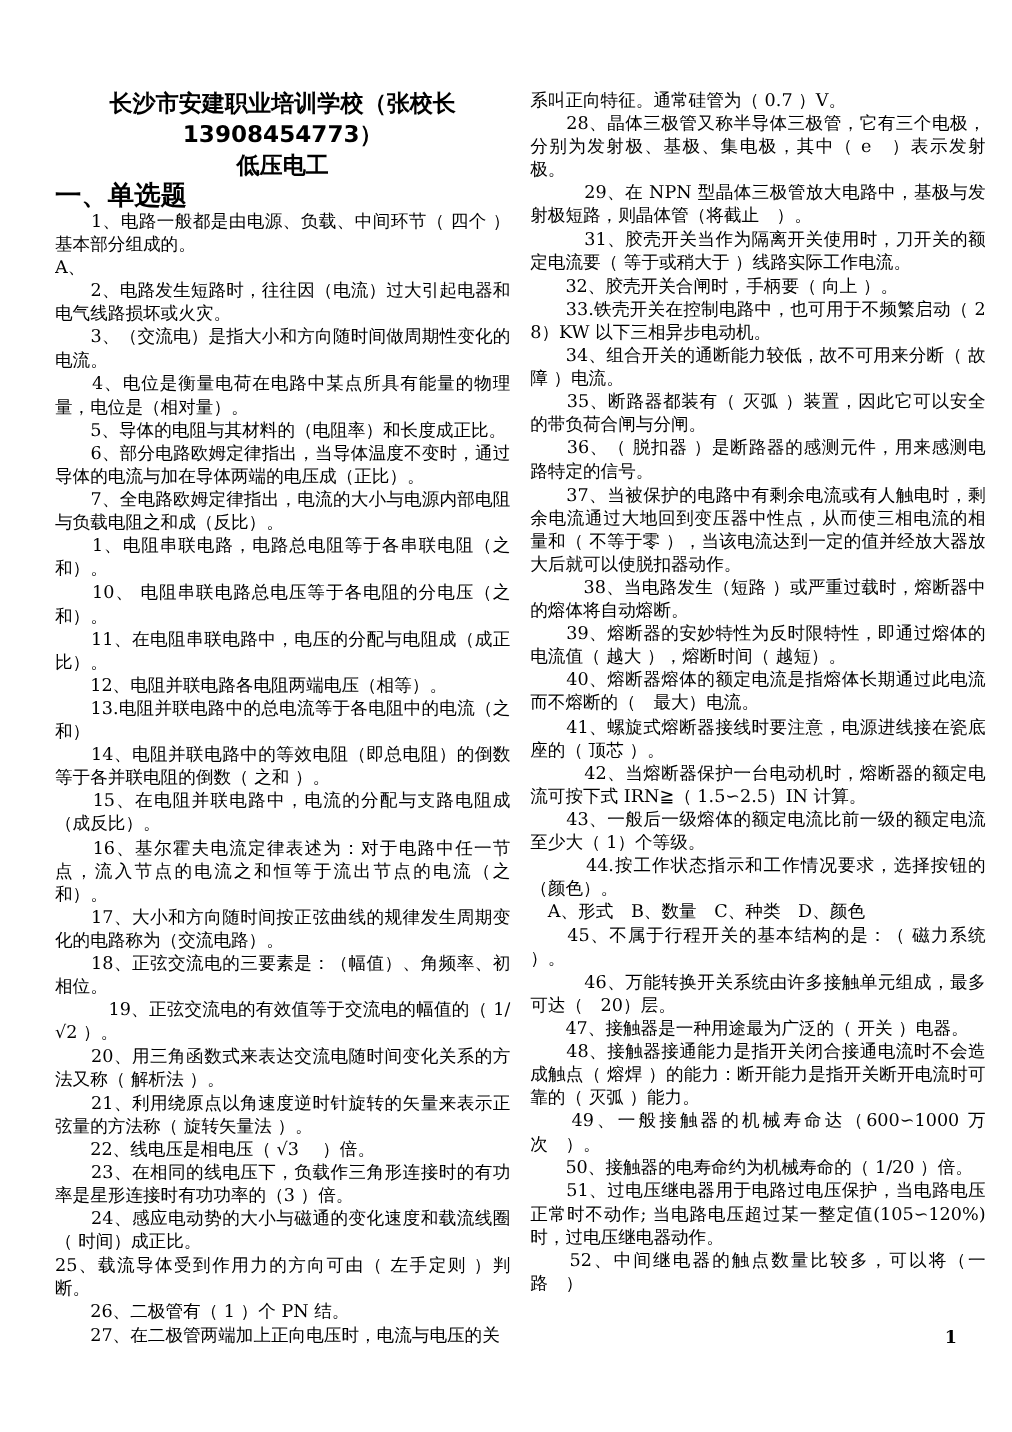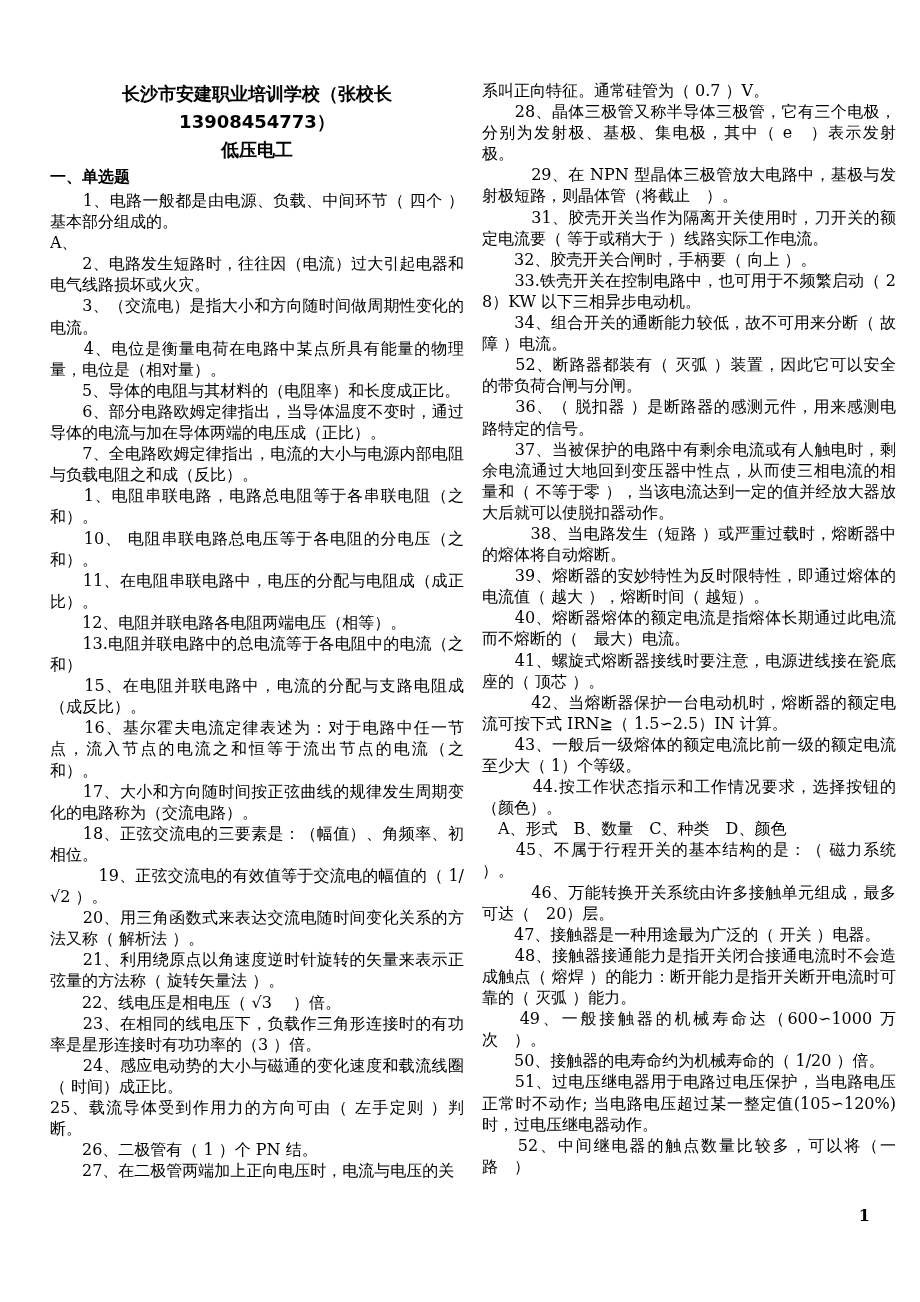--- a/index.html
+++ b/index.html
@@ -23,28 +23,28 @@
     display: flex;
     gap: 18px;
   }
   .col {
     width: 414px;
     overflow: hidden;
   }
   .doc-title {
     font-family: "DejaVu Sans", "Liberation Sans", sans-serif;
     font-weight: bold;
-    font-size: 18px;
+    font-size: 21px;
     line-height: 28px;
     text-align: center;
   }
   .sec-heading {
     font-family: "DejaVu Sans", "Liberation Sans", sans-serif;
     font-weight: bold;
-    font-size: 16px;
+    font-size: 24px;
     line-height: 26px;
     text-align: left;
   }
   .para {
     font-size: 16px;
     line-height: 21.1px;
     text-align: justify;
     word-break: break-all;
     line-break: loose;
   }
@@ -74,20 +74,21 @@
         <div class="para">　　3、（交流电）是指大小和方向随时间做周期性变化的电流。</div>
         <div class="para">　　4、电位是衡量电荷在电路中某点所具有能量的物理量，电位是（相对量）。</div>
         <div class="para">　　5、导体的电阻与其材料的（电阻率）和长度成正比。</div>
         <div class="para">　　6、部分电路欧姆定律指出，当导体温度不变时，通过导体的电流与加在导体两端的电压成（正比）。</div>
         <div class="para">　　7、全电路欧姆定律指出，电流的大小与电源内部电阻与负载电阻之和成（反比）。</div>
         <div class="para">　　1、电阻串联电路，电路总电阻等于各串联电阻（之和）。</div>
         <div class="para">　　10、 电阻串联电路总电压等于各电阻的分电压（之和）。</div>
         <div class="para">　　11、在电阻串联电路中，电压的分配与电阻成（成正比）。</div>
         <div class="para">　　12、电阻并联电路各电阻两端电压（相等）。</div>
         <div class="para">　　13.电阻并联电路中的总电流等于各电阻中的电流（之和）</div>
+        <div class="para">　　14、电阻并联电路中的等效电阻（即总电阻）的倒数等于各并联电阻的倒数（ 之和 ）。</div>
         <div class="para">　　15、在电阻并联电路中，电流的分配与支路电阻成（成反比）。</div>
         <div class="para">　　16、基尔霍夫电流定律表述为：对于电路中任一节点，流入节点的电流之和恒等于流出节点的电流（之和）。</div>
         <div class="para">　　17、大小和方向随时间按正弦曲线的规律发生周期变化的电路称为（交流电路）。</div>
         <div class="para">　　18、正弦交流电的三要素是：（幅值）、角频率、初相位。</div>
         <div class="para">　　　19、正弦交流电的有效值等于交流电的幅值的（ 1/√2 ）。</div>
         <div class="para">　　20、用三角函数式来表达交流电随时间变化关系的方法又称（ 解析法 ）。</div>
         <div class="para">　　21、利用绕原点以角速度逆时针旋转的矢量来表示正弦量的方法称（ 旋转矢量法 ）。</div>
         <div class="para">　　22、线电压是相电压（ √3　 ）倍。</div>
         <div class="para">　　23、在相同的线电压下，负载作三角形连接时的有功率是星形连接时有功功率的（3 ）倍。</div>
         <div class="para">　　24、感应电动势的大小与磁通的变化速度和载流线圈（ 时间）成正比。</div>
@@ -98,21 +99,21 @@
   </div>
   <div class="col">
     <div id="right-paragraphs">
         <div class="para">系叫正向特征。通常硅管为（ 0.7 ）V。</div>
         <div class="para">　　28、晶体三极管又称半导体三极管，它有三个电极，分别为发射极、基极、集电极，其中（ e　）表示发射极。</div>
         <div class="para">　　　29、在 NPN 型晶体三极管放大电路中，基极与发射极短路，则晶体管（将截止　）。</div>
         <div class="para">　　　31、胶壳开关当作为隔离开关使用时，刀开关的额定电流要（ 等于或稍大于 ）线路实际工作电流。</div>
         <div class="para">　　32、胶壳开关合闸时，手柄要（ 向上 ）。</div>
         <div class="para">　　33.铁壳开关在控制电路中，也可用于不频繁启动（ 28）KW 以下三相异步电动机。</div>
         <div class="para">　　34、组合开关的通断能力较低，故不可用来分断（ 故障 ）电流。</div>
-        <div class="para">　　52、断路器都装有（ 灭弧 ）装置，因此它可以安全的带负荷合闸与分闸。</div>
+        <div class="para">　　35、断路器都装有（ 灭弧 ）装置，因此它可以安全的带负荷合闸与分闸。</div>
         <div class="para">　　36、（ 脱扣器 ）是断路器的感测元件，用来感测电路特定的信号。</div>
         <div class="para">　　37、当被保护的电路中有剩余电流或有人触电时，剩余电流通过大地回到变压器中性点，从而使三相电流的相量和（ 不等于零 ），当该电流达到一定的值并经放大器放大后就可以使脱扣器动作。</div>
         <div class="para">　　　38、当电路发生（短路 ）或严重过载时，熔断器中的熔体将自动熔断。</div>
         <div class="para">　　39、熔断器的安妙特性为反时限特性，即通过熔体的电流值（ 越大 ），熔断时间（ 越短）。</div>
         <div class="para">　　40、熔断器熔体的额定电流是指熔体长期通过此电流而不熔断的（　最大）电流。</div>
         <div class="para">　　41、螺旋式熔断器接线时要注意，电源进线接在瓷底座的（ 顶芯 ）。</div>
         <div class="para">　　　42、当熔断器保护一台电动机时，熔断器的额定电流可按下式 IRN≧（ 1.5∽2.5）IN 计算。</div>
         <div class="para">　　43、一般后一级熔体的额定电流比前一级的额定电流至少大（ 1）个等级。</div>
         <div class="para">　　　44.按工作状态指示和工作情况要求，选择按钮的（颜色）。</div>
         <div class="para">　A、形式　B、数量　C、种类　D、颜色</div>

